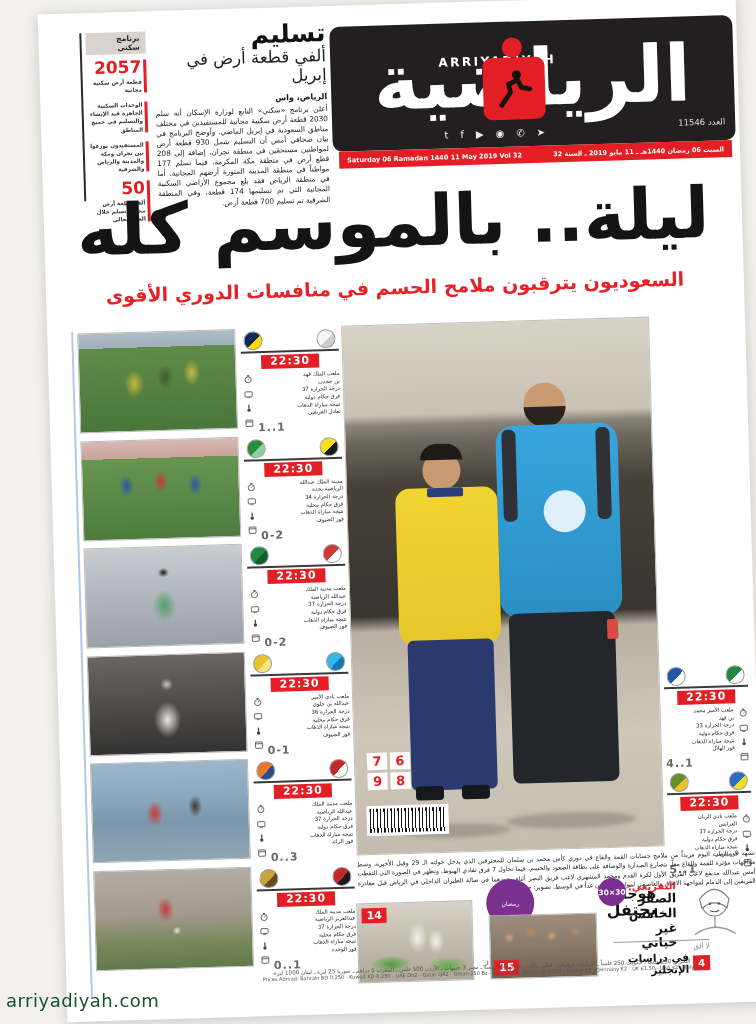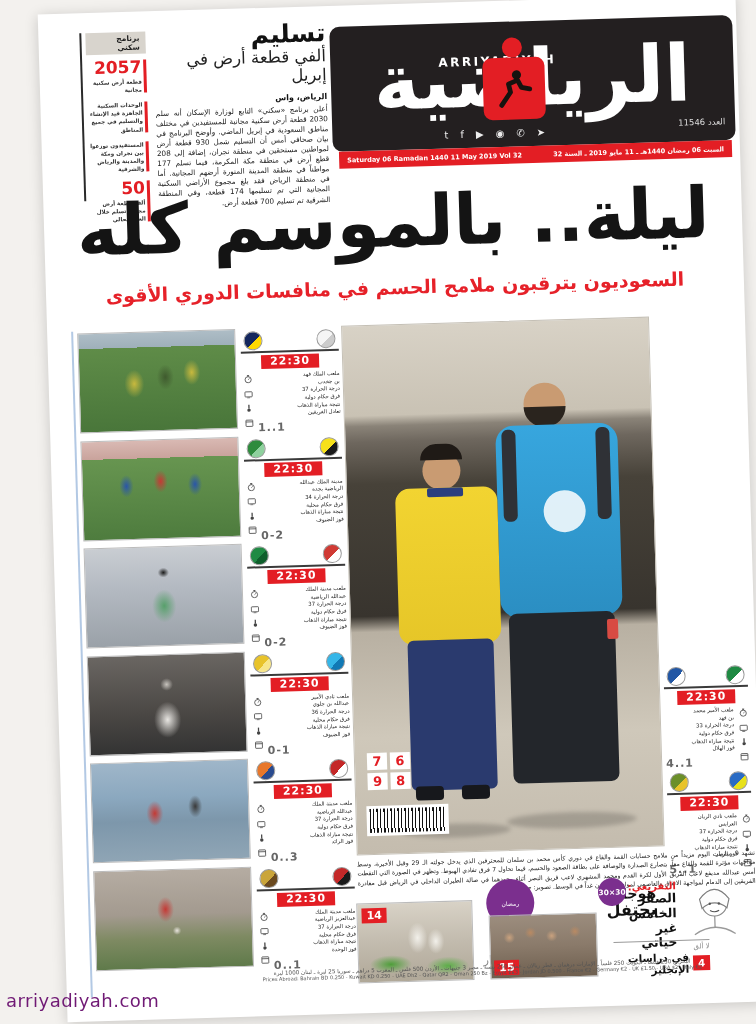--- a/index.html
+++ b/index.html
@@ -104,21 +104,21 @@
   .op-line{font-size:12.5px;font-weight:bold;color:#111;line-height:1.18;}
   .cartoon{position:absolute;left:616px;top:880px;width:68px;height:64px;}
   .op-sub{position:absolute;left:548px;top:944px;width:96px;direction:rtl;text-align:right;
           border-top:1px solid #999;padding-top:2px;}
   .op-sub .g{font-size:7px;color:#8a8a8a;}
   .op-sub-row{display:flex;align-items:center;justify-content:flex-start;gap:4px;direction:rtl;}
   .op-sub-row .t{font-size:10.5px;font-weight:bold;color:#111;}
   .fineprint{position:absolute;left:140px;top:962px;width:552px;text-align:center;color:#555;}
   .fineprint .ar{font-size:5.6px;direction:rtl;}
   .fineprint .en{font-size:5px;}
-  .watermark{position:absolute;left:6px;top:990px;font-size:18px;color:#701a75;letter-spacing:.5px;}
+  .watermark{position:absolute;left:6px;top:990px;font-size:18px;color:#14532d;letter-spacing:.5px;}
 </style>
 </head>
 <body>
 
 <div class="page">
 
   <div class="masthead">
     <div class="mast-arabic">الرياضية</div>
     <div class="mast-latin">ARRIYADIYAH</div>
     <div class="runner-head"></div>

